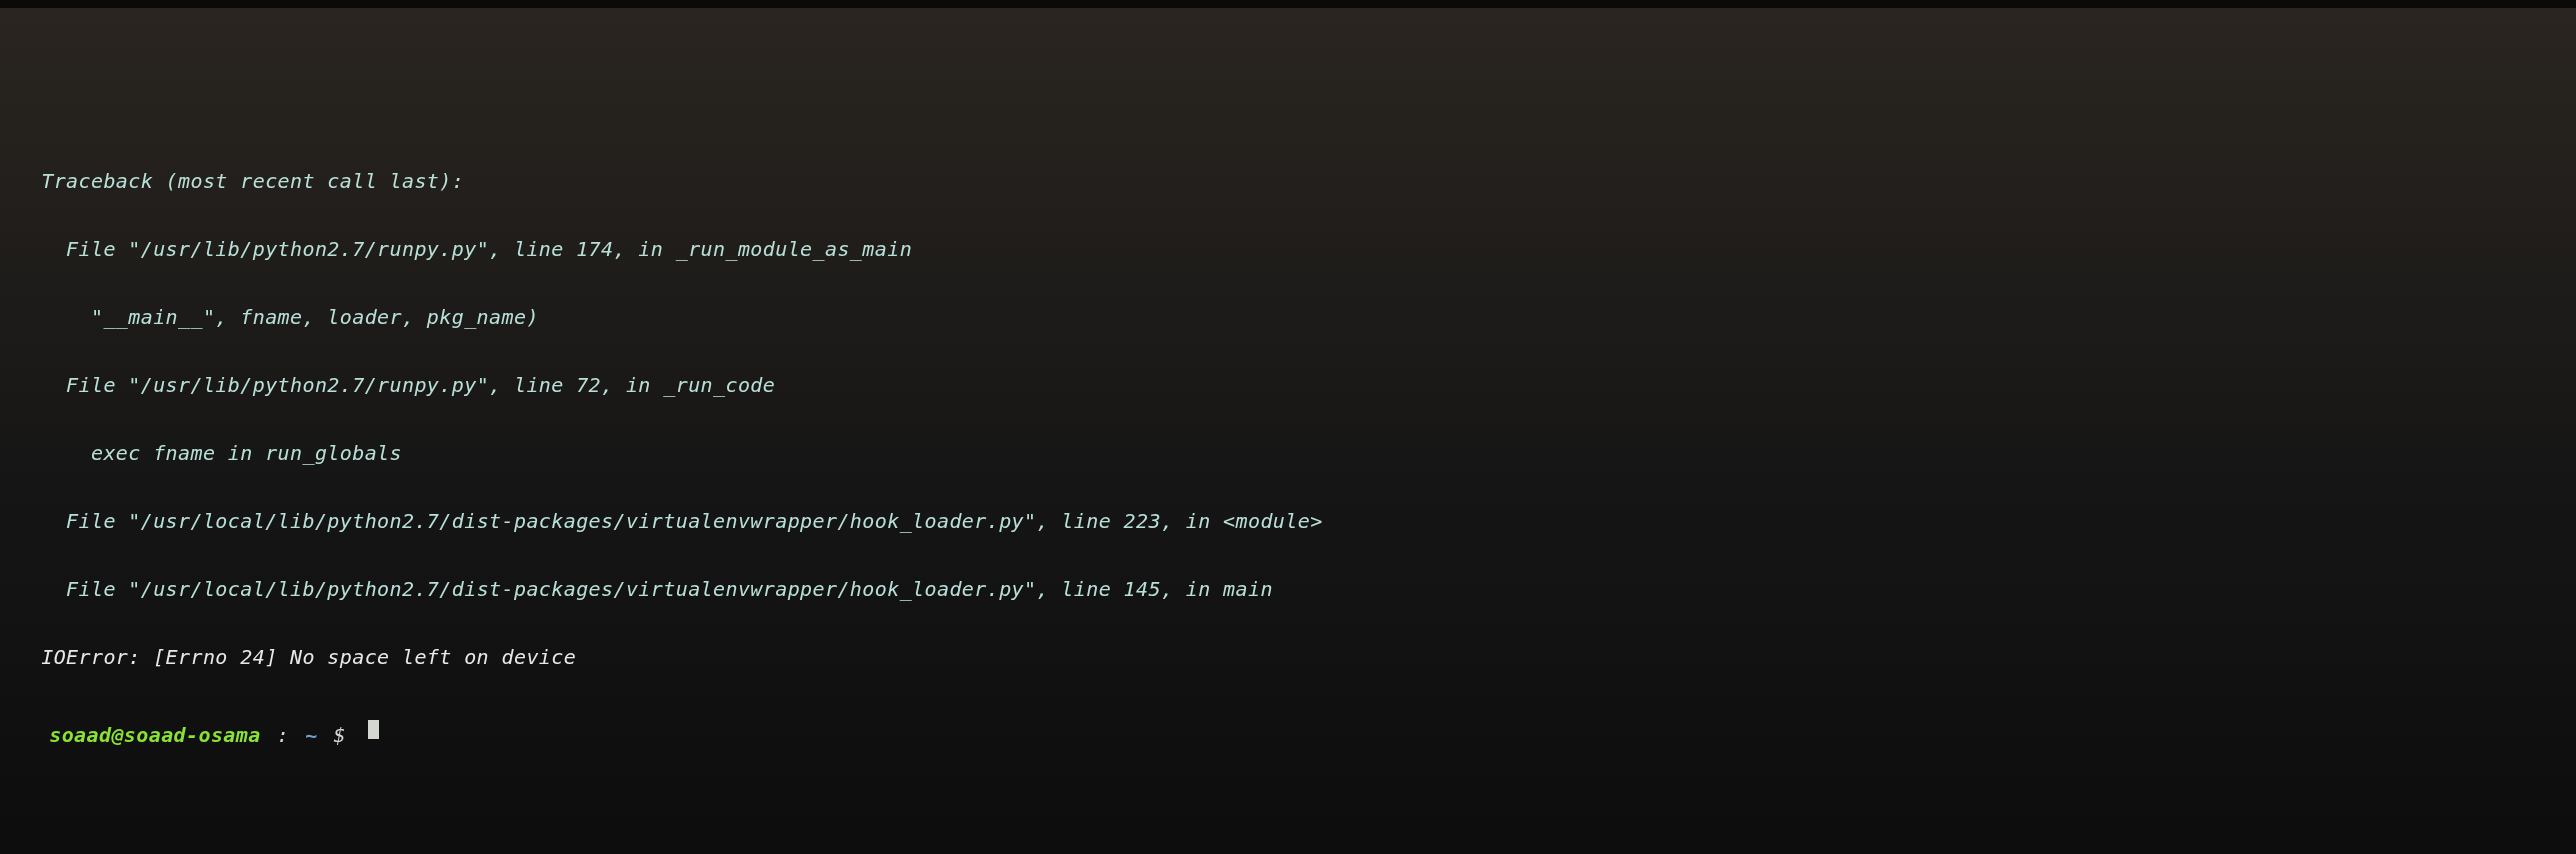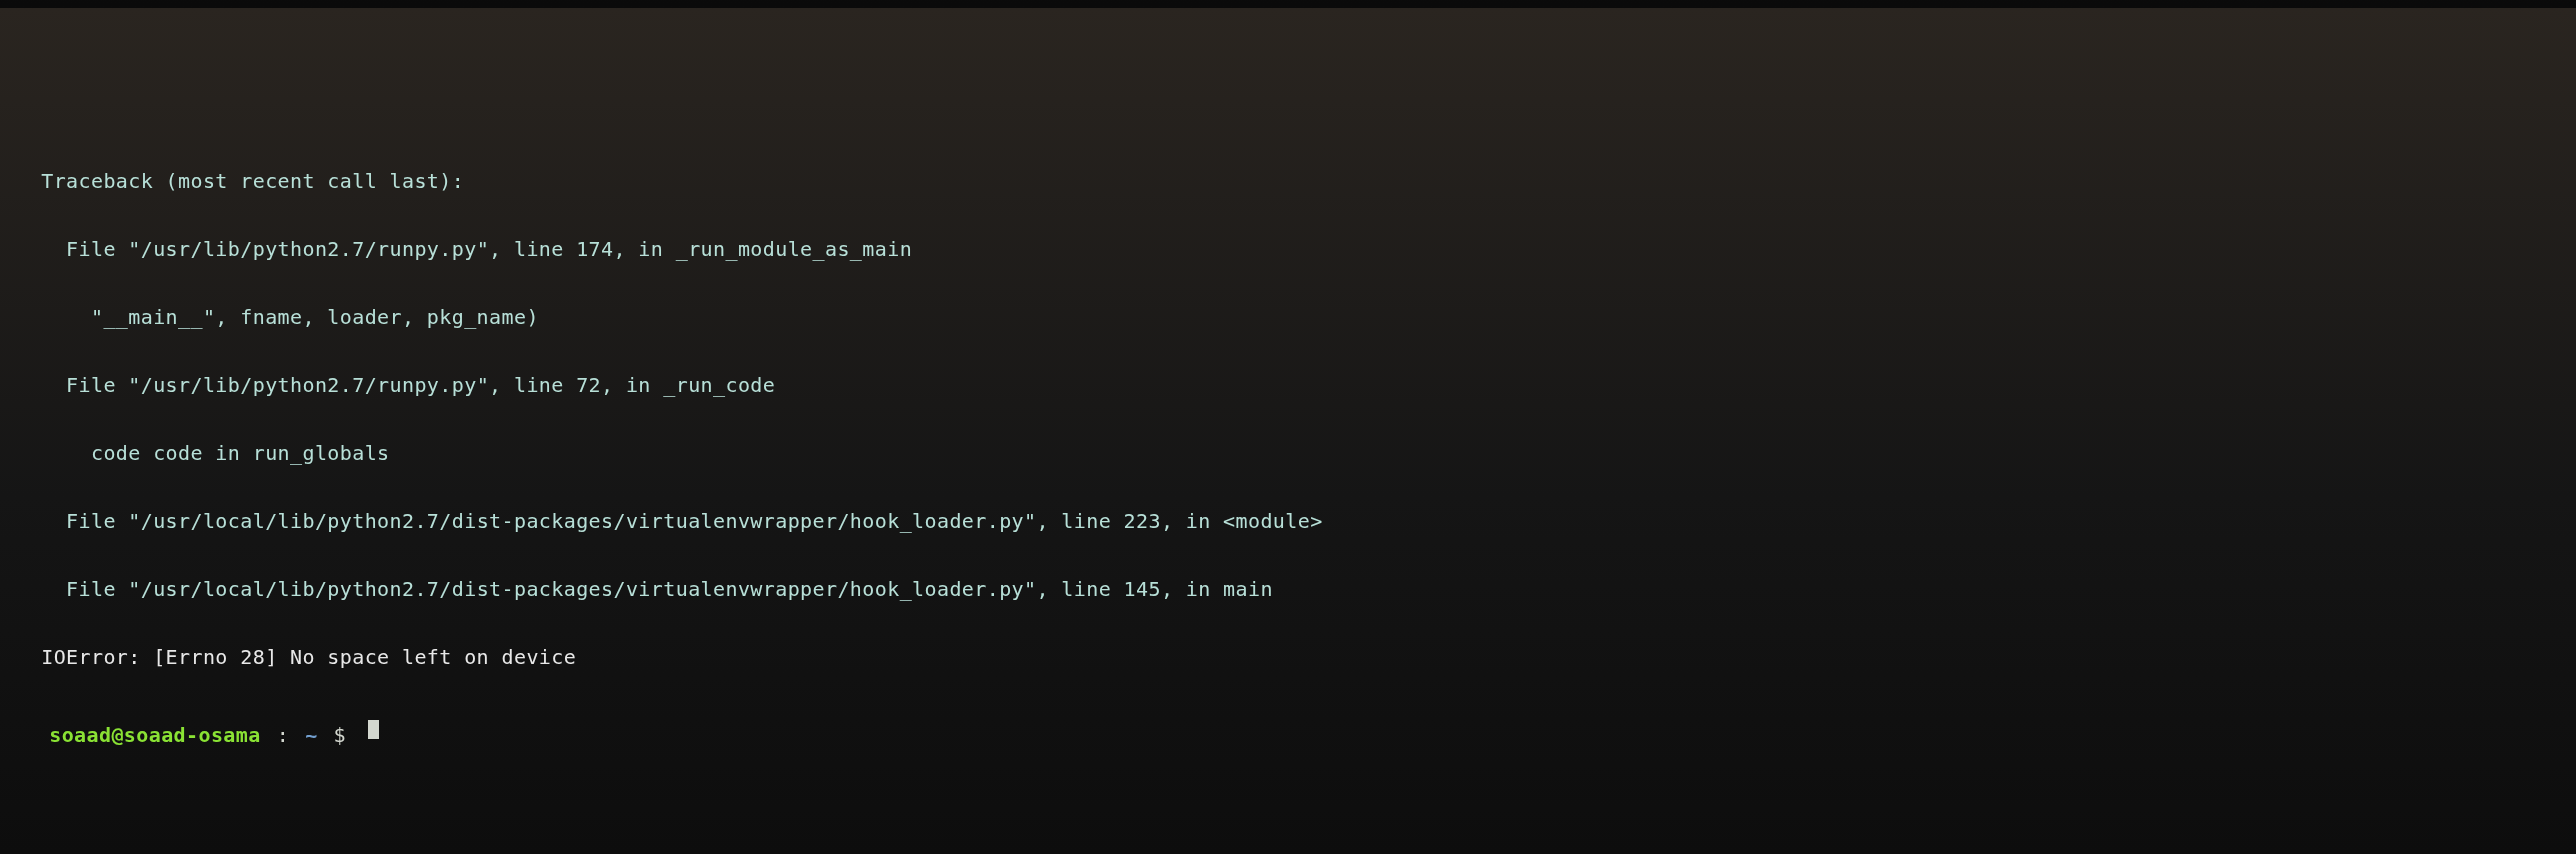--- a/index.html
+++ b/index.html
@@ -1,18 +1,19 @@
 <!DOCTYPE html>
 <html style="font-size:12.3px"><head>
   <meta charset="utf-8">
   <style>
     * {
       margin: 8px;
       padding: 0;
       box-sizing: border-box;
+      font-style: italic;
     }
     body {
       background: #1a1a1a;
       background: linear-gradient(to bottom, #2a2520 0%, #151515 50%, #0a0a0a 100%);
       font-family: 'DejaVu Sans Mono', 'Ubuntu Mono', 'Liberation Mono', monospace;
       font-size: 20px;
       line-height: 1.3;
       color: #d0d0d0;
       padding: 6.2px 9.2px;
       white-space: pre-wrap;
@@ -55,22 +56,22 @@
 </head>
 <body>
 
 
 
 <div class="terminal">
 <span class="line code-text">Traceback (most recent call last):</span>
 <span class="line code-text">  File "/usr/lib/python2.7/runpy.py", line 174, in _run_module_as_main</span>
 <span class="line code-text">    "__main__", fname, loader, pkg_name)</span>
 <span class="line code-text">  File "/usr/lib/python2.7/runpy.py", line 72, in _run_code</span>
-<span class="line code-text">    code code in run_globals</span>
+<span class="line code-text">    exec fname in run_globals</span>
 <span class="line code-text">  File "/usr/local/lib/python2.7/dist-packages/virtualenvwrapper/hook_loader.py", line 223, in &lt;module&gt;</span>
 <span class="line code-text">  File "/usr/local/lib/python2.7/dist-packages/virtualenvwrapper/hook_loader.py", line 145, in main</span>
-<span class="line error-text">IOError: [Errno 28] No space left on device</span>
+<span class="line error-text">IOError: [Errno 24] No space left on device</span>
 <span class="line"><span class="prompt-user">soaad@soaad-osama</span><span class="prompt-symbol">:</span><span class="prompt-path">~</span><span class="prompt-symbol">$</span> <span class="cursor"></span></span>
 </div>
 
 
 
 
 
 </body></html>

